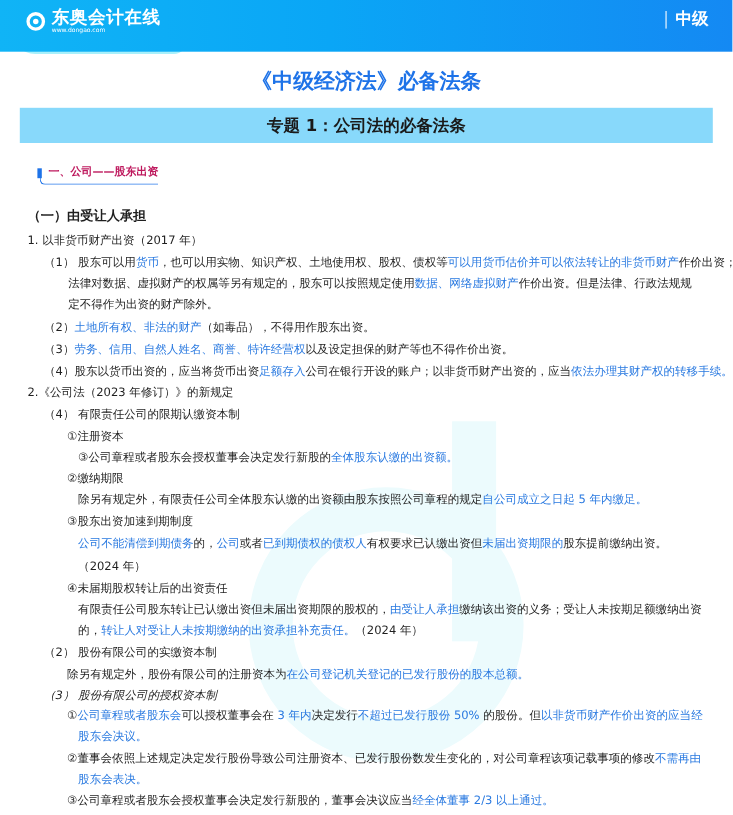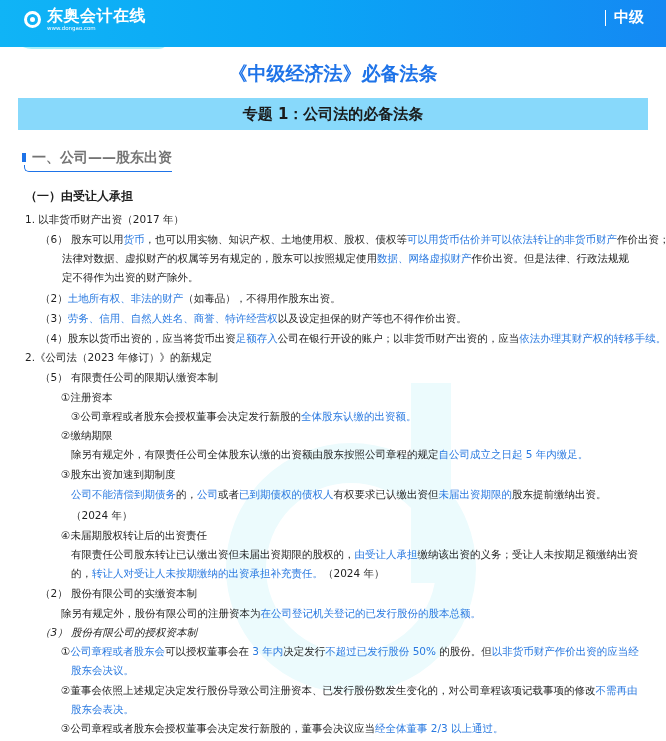--- a/index.html
+++ b/index.html
@@ -53,22 +53,22 @@
     position: absolute; left: 0; top: 61px; width: 666px; text-align: center;
     font-size: 19px; font-weight: bold; color: #1e73e8;
   }
   .banner {
     position: absolute; left: 18px; top: 98px; width: 630px; height: 32px;
     background: #88d9fb;
     display: flex; align-items: center; justify-content: center;
     font-size: 15px; font-weight: bold; color: #1a1a1a;
   }
   .section-heading {
-    position: absolute; left: 22px; top: 149px;
-    font-size: 14px; font-weight: bold; color: #737373;
+    position: absolute; left: 34px; top: 149px;
+    font-size: 10px; font-weight: bold; color: #be185d;
     padding-left: 10px; padding-bottom: 3px;
   }
   .sh-dot {
     position: absolute; left: 0; top: 4px; width: 4px; height: 9px;
     background: #1e73e8;
   }
   .sh-line {
     position: absolute; left: 2px; bottom: -2px; right: 0; height: 6px;
     border-left: 1px solid #1e73e8; border-bottom: 1px solid #1e73e8;
     border-bottom-left-radius: 5px;
@@ -111,28 +111,28 @@
 </div>
 <div class="section-heading">
   <span class="sh-dot"></span>
   <span>一、公司——股东出资</span>
   <span class="sh-line"></span>
 </div>
 
 <div class="content" id="content">
     <div class="line sub-heading" style="top: 189px; left: 25px;"><span>（一）由受让人承担</span></div>
     <div class="line bold" style="top: 212px; left: 25px;"><span>1. 以非货币财产出资（2017 年）</span></div>
-    <div class="line" style="top: 232px; left: 40px;"><span>（6）  股东可以用</span><span class="hl">货币</span><span>，也可以用实物、知识产权、土地使用权、股权、债权等</span><span class="hl">可以用货币估价并可以依法转让的非货币财产</span><span>作价出资；</span></div>
+    <div class="line" style="top: 232px; left: 40px;"><span>（1）  股东可以用</span><span class="hl">货币</span><span>，也可以用实物、知识产权、土地使用权、股权、债权等</span><span class="hl">可以用货币估价并可以依法转让的非货币财产</span><span>作价出资；</span></div>
     <div class="line" style="top: 251px; left: 62px;"><span>法律对数据、虚拟财产的权属等另有规定的，股东可以按照规定使用</span><span class="hl">数据、网络虚拟财产</span><span>作价出资。但是法律、行政法规规</span></div>
     <div class="line" style="top: 270px; left: 62px;"><span>定不得作为出资的财产除外。</span></div>
     <div class="line" style="top: 291px; left: 40px;"><span>（2）</span><span class="hl">土地所有权、非法的财产</span><span>（如毒品），不得用作股东出资。</span></div>
     <div class="line" style="top: 311px; left: 40px;"><span>（3）</span><span class="hl">劳务、信用、自然人姓名、商誉、特许经营权</span><span>以及设定担保的财产等也不得作价出资。</span></div>
     <div class="line" style="top: 331px; left: 40px;"><span>（4）股东以货币出资的，应当将货币出资</span><span class="hl">足额存入</span><span>公司在银行开设的账户；以非货币财产出资的，应当</span><span class="hl">依法办理其财产权的转移手续。</span></div>
     <div class="line bold" style="top: 350px; left: 25px;"><span>2.《公司法（2023 年修订）》的新规定</span></div>
-    <div class="line" style="top: 370px; left: 40px;"><span>（5）  有限责任公司的限期认缴资本制</span></div>
+    <div class="line" style="top: 370px; left: 40px;"><span>（4）  有限责任公司的限期认缴资本制</span></div>
     <div class="line" style="top: 390px; left: 61px;"><span>①注册资本</span></div>
     <div class="line" style="top: 409px; left: 71px;"><span>③公司章程或者股东会授权董事会决定发行新股的</span><span class="hl">全体股东认缴的出资额。</span></div>
     <div class="line" style="top: 428px; left: 61px;"><span>②缴纳期限</span></div>
     <div class="line" style="top: 447px; left: 71px;"><span>除另有规定外，有限责任公司全体股东认缴的出资额由股东按照公司章程的规定</span><span class="hl">自公司成立之日起 5 年内缴足。</span></div>
     <div class="line" style="top: 467px; left: 61px;"><span>③股东出资加速到期制度</span></div>
     <div class="line" style="top: 487px; left: 71px;"><span class="hl">公司不能清偿到期债务</span><span>的，</span><span class="hl">公司</span><span>或者</span><span class="hl">已到期债权的债权人</span><span>有权要求已认缴出资但</span><span class="hl">未届出资期限的</span><span>股东提前缴纳出资。</span></div>
     <div class="line" style="top: 508px; left: 71px;"><span>（2024 年）</span></div>
     <div class="line" style="top: 528px; left: 61px;"><span>④未届期股权转让后的出资责任</span></div>
     <div class="line" style="top: 547px; left: 71px;"><span>有限责任公司股东转让已认缴出资但未届出资期限的股权的，</span><span class="hl">由受让人承担</span><span>缴纳该出资的义务；受让人未按期足额缴纳出资</span></div>
     <div class="line" style="top: 566px; left: 71px;"><span>的，</span><span class="hl">转让人对受让人未按期缴纳的出资承担补充责任。</span><span>（2024 年）</span></div>

